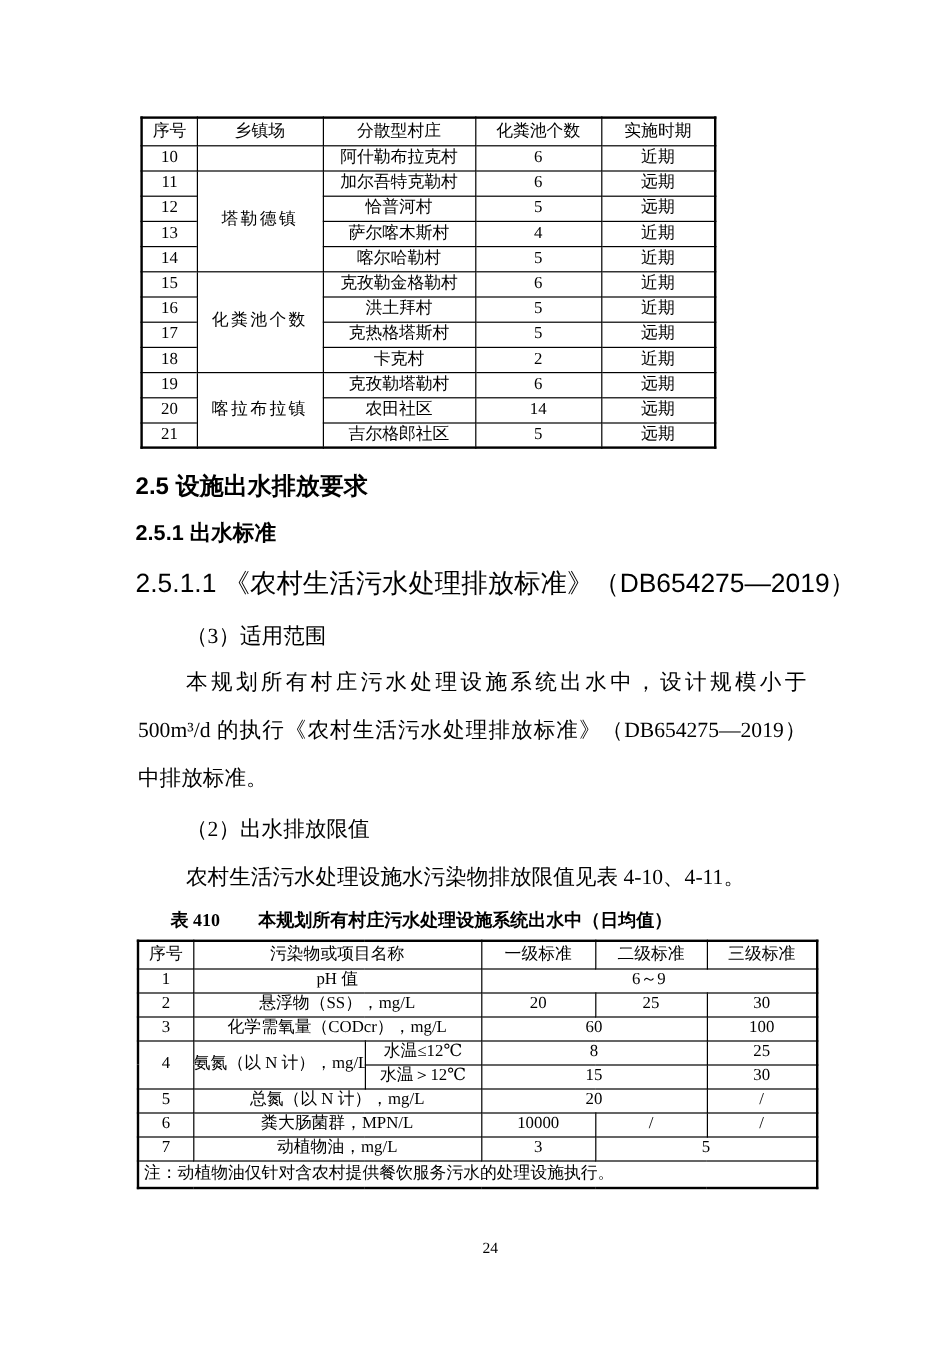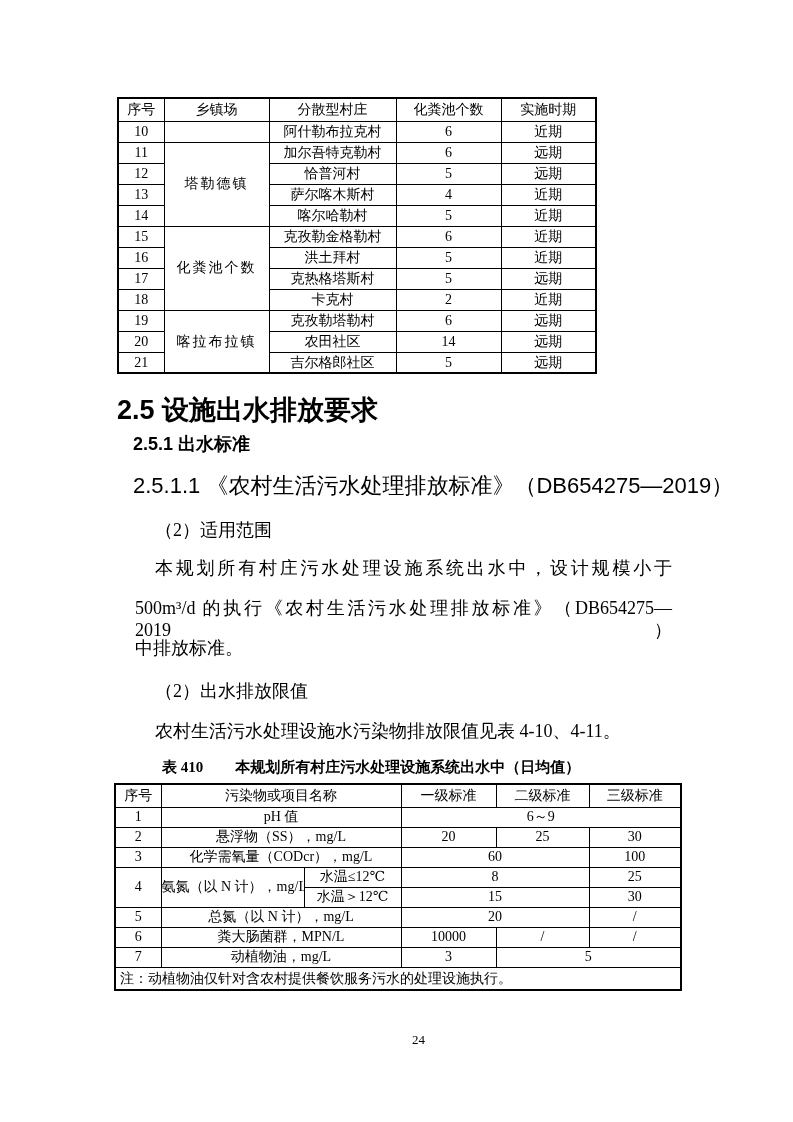--- a/index.html
+++ b/index.html
@@ -3,21 +3,21 @@
 <meta charset="utf-8">
 <style>
   * { margin:0; padding:0; box-sizing:border-box; }
   html,body { width:793px; height:1122px; }
   body {
     position:relative;
     background:#ffffff;
     color:#000000;
     font-family:"Liberation Serif","DejaVu Serif",serif;
   }
-  .abs { position:absolute;padding-left:20px; }
+  .abs { position:absolute; }
 
   
   table {
     border-collapse:collapse;
     table-layout:fixed;
     border:2px solid #000;
   }
   th, td {
     border:1px solid #000;
     text-align:center;
@@ -39,23 +39,23 @@
   .t2 td { height:20px; }
   .t2 .note-cell {
     text-align:left;
     padding:2px 4px;
     height:22px;
     white-space:normal;
   }
 
   
   .h-sec {
-    left:97px; top:392px;
-    font-family:"Liberation Sans","DejaVu Sans",sans-serif;
-    font-weight:bold; font-size:27px;
+    left:113px; top:392px;
+    font-family:"Liberation Sans","DejaVu Sans",sans-serif;
+    font-weight:bold; font-size:20px;
   }
   .h-sub {
     left:113px; top:432px;
     font-family:"Liberation Sans","DejaVu Sans",sans-serif;
     font-weight:bold; font-size:18px;
   }
   .h-subsub {
     left:113px; top:471px;
     font-family:"Liberation Sans","DejaVu Sans",sans-serif;
     font-weight:normal; font-size:22px;
@@ -196,21 +196,21 @@
     <td>5</td>
     <td>远期</td>
   </tr>
 </tbody>
   </table>
 
 <div class="abs h-sec">2.5 设施出水排放要求</div>
 <div class="abs h-sub">2.5.1 出水标准</div>
 <div class="abs h-subsub">2.5.1.1 《农村生活污水处理排放标准》（DB654275—2019）</div>
 
-<div class="abs pline indent" style="top:519px;">（2）适用范围</div>
+<div class="abs pline indent" style="top:519px;">（3）适用范围</div>
 <div class="abs pline indent just" style="top:557px;">本规划所有村庄污水处理设施系统出水中，设计规模小于</div>
 <div class="abs pline just" style="top:597px;">500m³/d 的执行《农村生活污水处理排放标准》（DB654275—2019）</div>
 <div class="abs pline" style="top:637px;">中排放标准。</div>
 <div class="abs pline indent" style="top:680px;">（2）出水排放限值</div>
 <div class="abs pline indent" style="top:720px;">农村生活污水处理设施水污染物排放限值见表 4-10、4-11。</div>
 
 <div class="abs caption">
   <span class="lbl">表 410</span>
   <span class="ttl">本规划所有村庄污水处理设施系统出水中（日均值）</span>
 </div>

